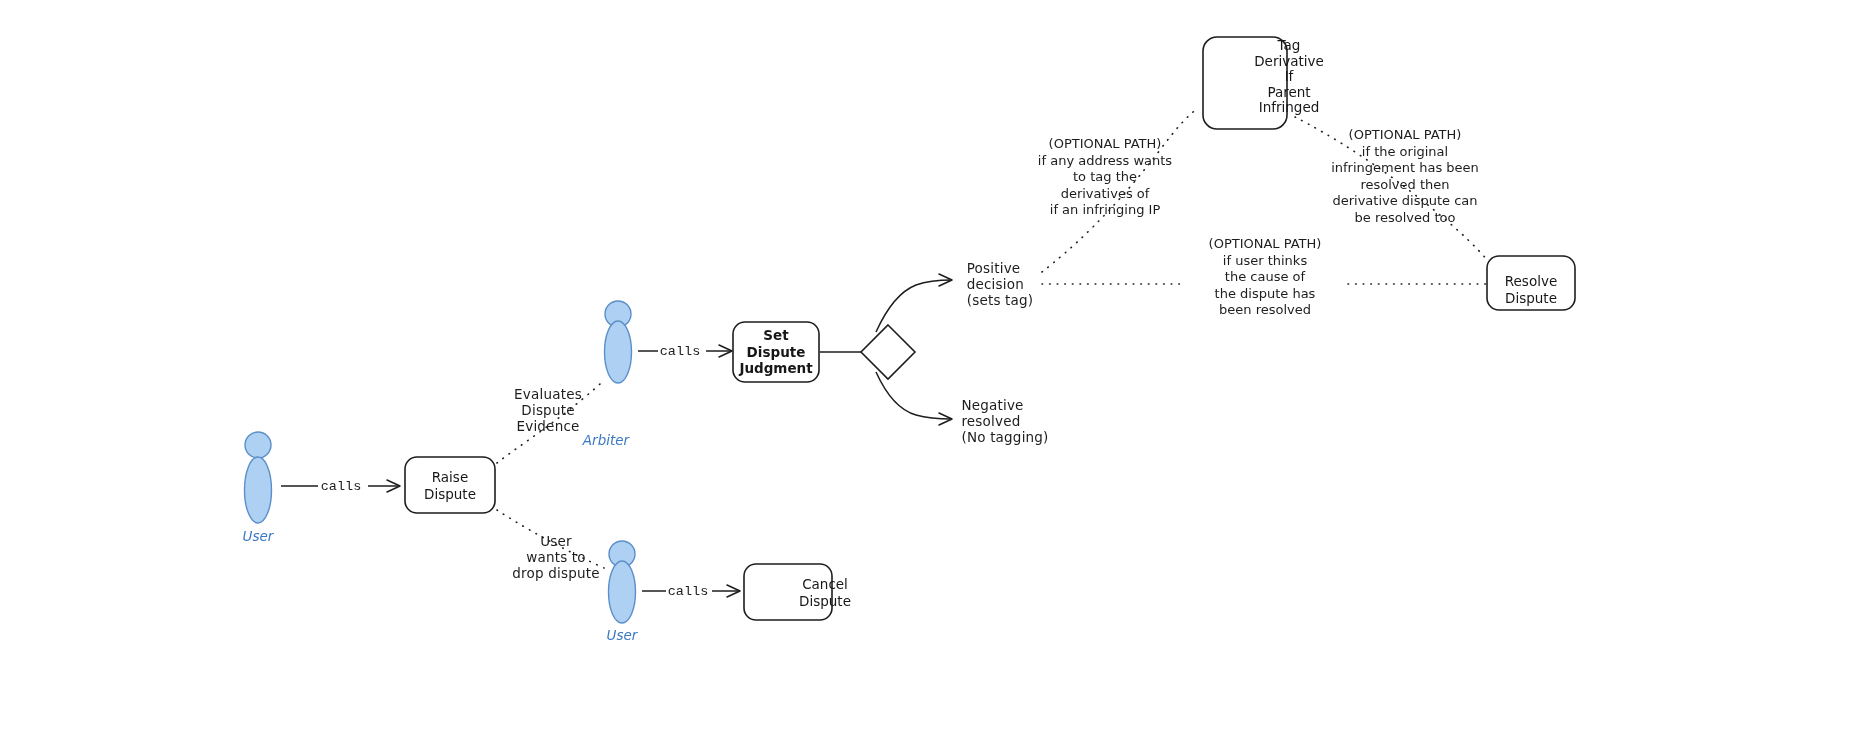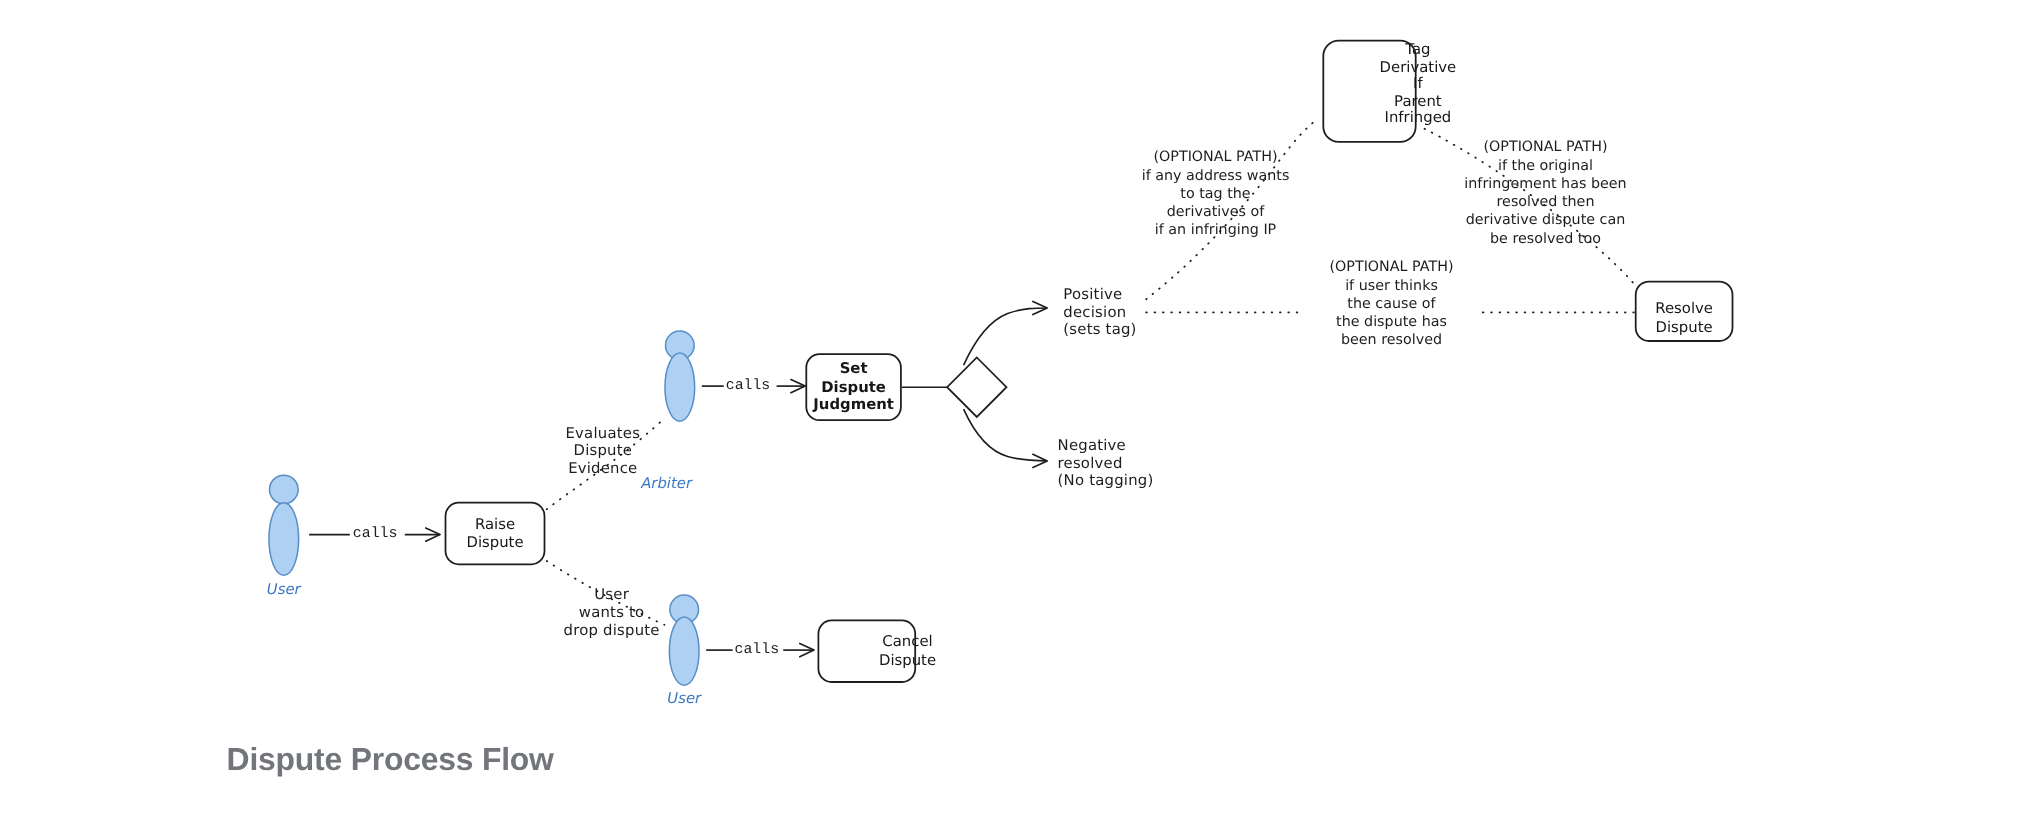--- a/index.html
+++ b/index.html
@@ -239,15 +239,14 @@
 infringement has been
 resolved then
 derivative dispute can
 be resolved too</div>
   <div class="annot" style="left:1265px; top:277px;">(OPTIONAL PATH)
 if user thinks
 the cause of
 the dispute has
 been resolved</div>
 
-  <div id="page-title">Dispute Process Flow</div>
 
 </div>
 
 </body></html>

